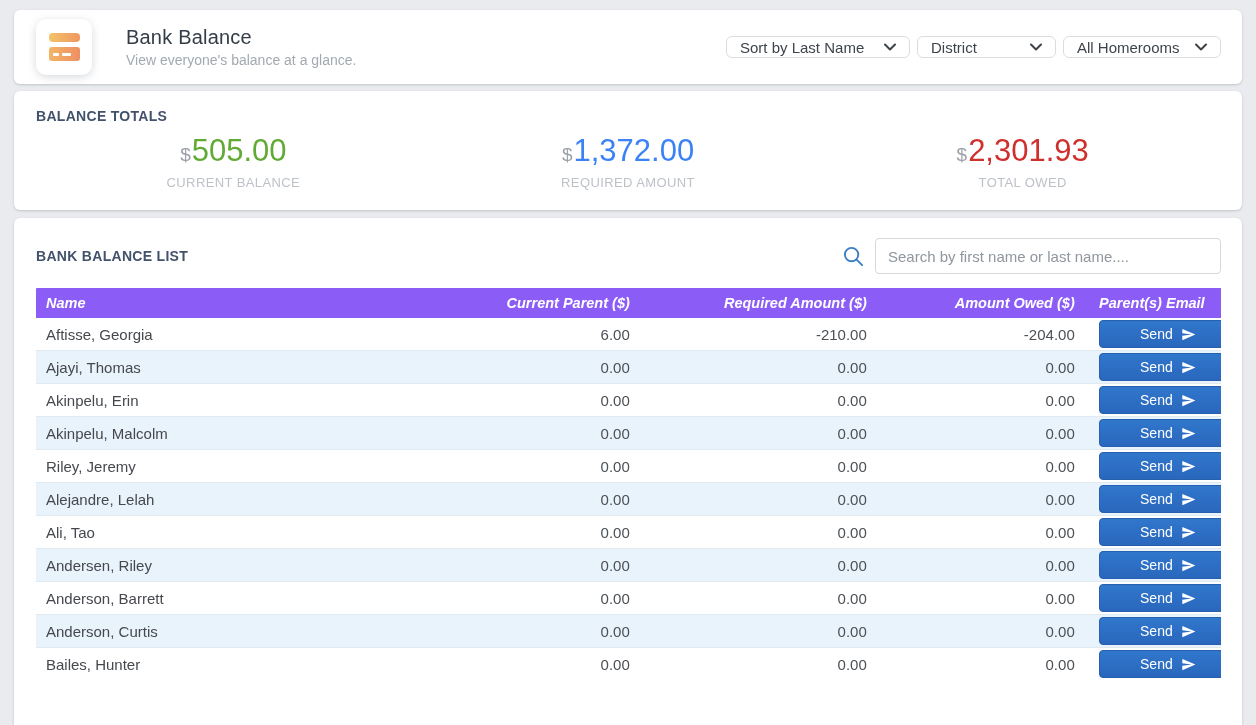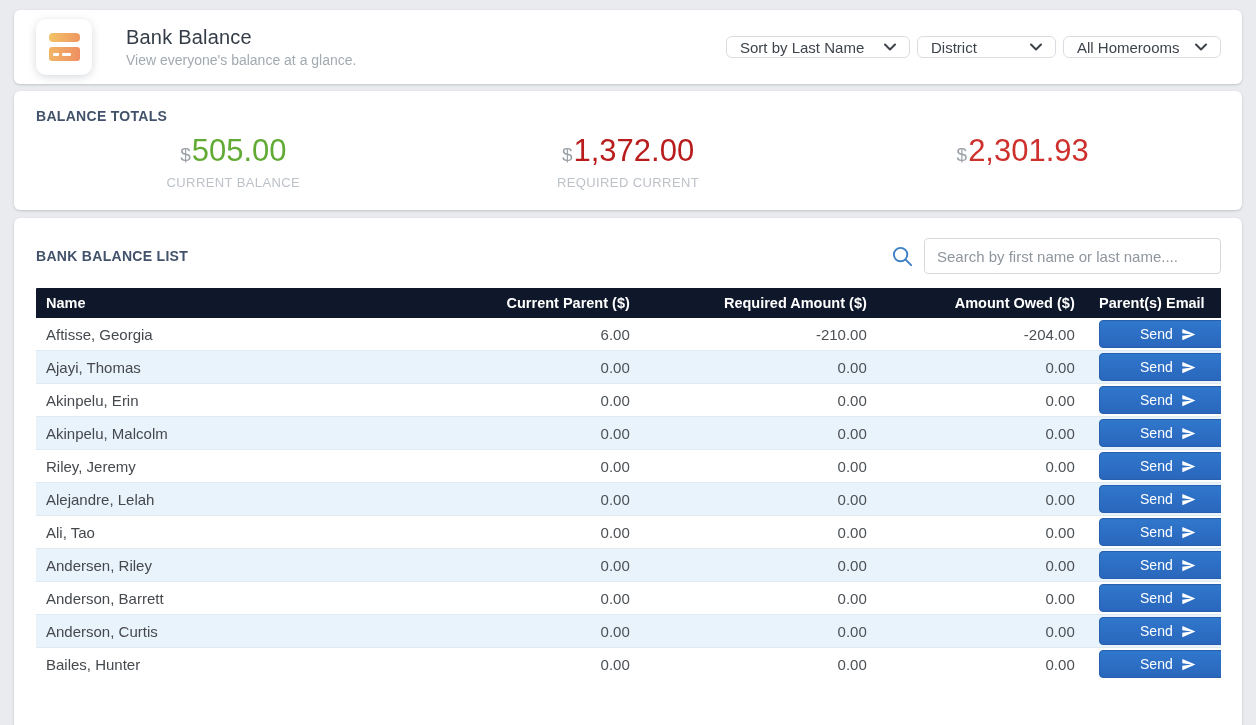--- a/index.html
+++ b/index.html
@@ -78,21 +78,21 @@
   .stat-value { font-size: 31px; line-height: 36px; }
   .stat-value .currency { font-size: 19px; color: #9ba1a8; margin-right: 1px; }
   .stat-label { font-size: 13px; color: #bdc2c8; margin-top: 2px; letter-spacing: .4px; }
 
   
   .list-card { margin-top: 8px; padding: 20px 21px 0 22px; height: 540px; }
   .list-top { display: flex; align-items: center; }
   .search-wrap { margin-left: auto; display: flex; align-items: center; }
   .search-icon { margin-right: 10px; display: flex; }
   .search-input {
-    width: 297px; height: 36px;
+    width: 346px; height: 36px;
     border: 1px solid #d4d9de; border-radius: 4px;
     padding: 0 12px;
     font-size: 15px; color: #3e444b;
     font-family: "Liberation Sans", sans-serif;
     outline: none;
   }
   .search-input::placeholder { color: #8f969e; }
 
   table {
     width: 100%;
@@ -100,25 +100,26 @@
     table-layout: fixed;
     margin-top: 14px;
     font-size: 15px;
   }
   col.c-name { width: 37.2%; }
   col.c-cb   { width: 14.6%; }
   col.c-ra   { width: 20.4%; }
   col.c-ao   { width: 17.9%; }
   col.c-pe   { width: 11.9%; }
   thead th {
-    background: #0f172a;
+    background: #8b5cf6;
     color: #fff; font-weight: 700; font-size: 14.5px;
     height: 30px; padding: 0 8px;
     text-align: right;
     white-space: nowrap;
+    font-style: italic;
   }
   thead th:first-child { text-align: left; padding-left: 10px; border-radius: 1px 0 0 0; }
   thead th:last-child  { text-align: center; padding: 0 2px; }
   tbody td {
     height: 32px; padding: 0 8px;
     border-top: 1px solid #dfeaf3;
     color: #4c5156;
     text-align: right;
     white-space: nowrap; overflow: hidden;
   }
@@ -177,25 +178,26 @@
   </div>
 
   <div class="card totals-card">
     <div class="section-heading">BALANCE TOTALS</div>
     <div class="totals-row">
       <div class="stat">
         <div class="stat-value"><span class="currency">$</span><span style="color: rgb(97, 171, 52);">505.00</span></div>
         <div class="stat-label">CURRENT BALANCE</div>
       </div>
       <div class="stat">
-        <div class="stat-value"><span class="currency">$</span><span style="color: #b91c1c; text-align: center;">1,372.00</span></div>
-        <div class="stat-label">REQUIRED CURRENT</div>
+        <div class="stat-value"><span class="currency">$</span><span style="color: #3b82f6; text-align: center;">1,372.00</span></div>
+        <div class="stat-label">REQUIRED AMOUNT</div>
       </div>
       <div class="stat">
         <div class="stat-value"><span class="currency">$</span><span style="color: rgb(206, 49, 45);">2,301.93</span></div>
+        <div class="stat-label">TOTAL OWED</div>
       </div>
     </div>
   </div>
 
   <div class="card list-card">
     <div class="list-top">
       <div class="section-heading">BANK BALANCE LIST</div>
       <div class="search-wrap">
         <span class="search-icon">
           <svg width="23" height="23" viewBox="0 0 24 24">

